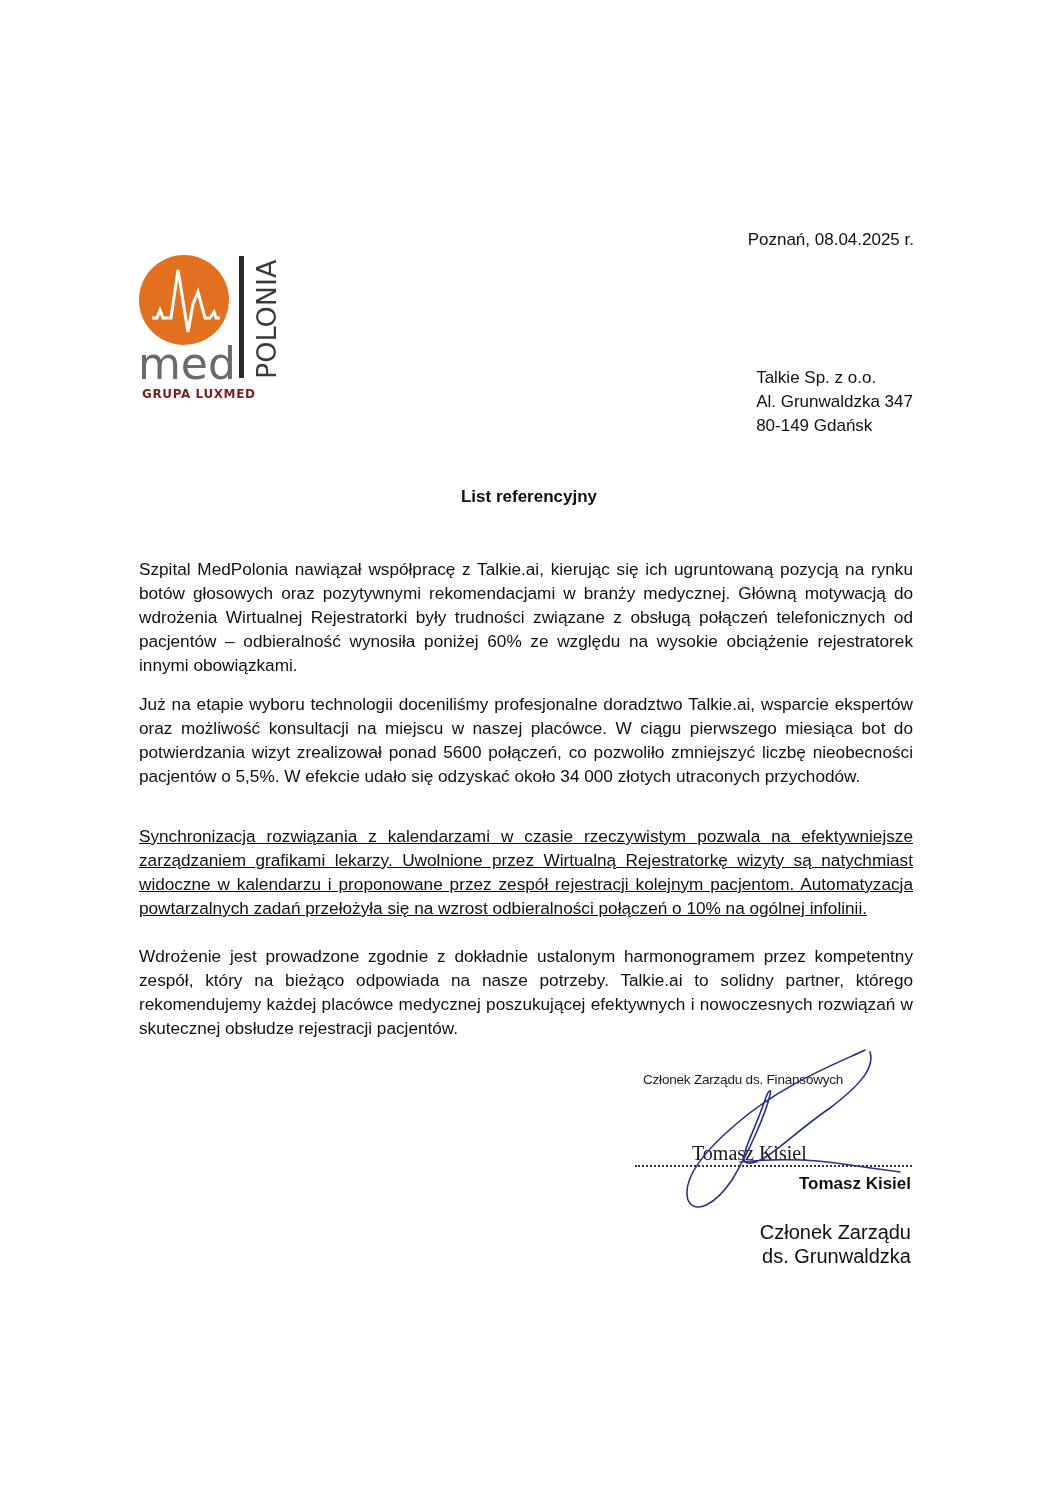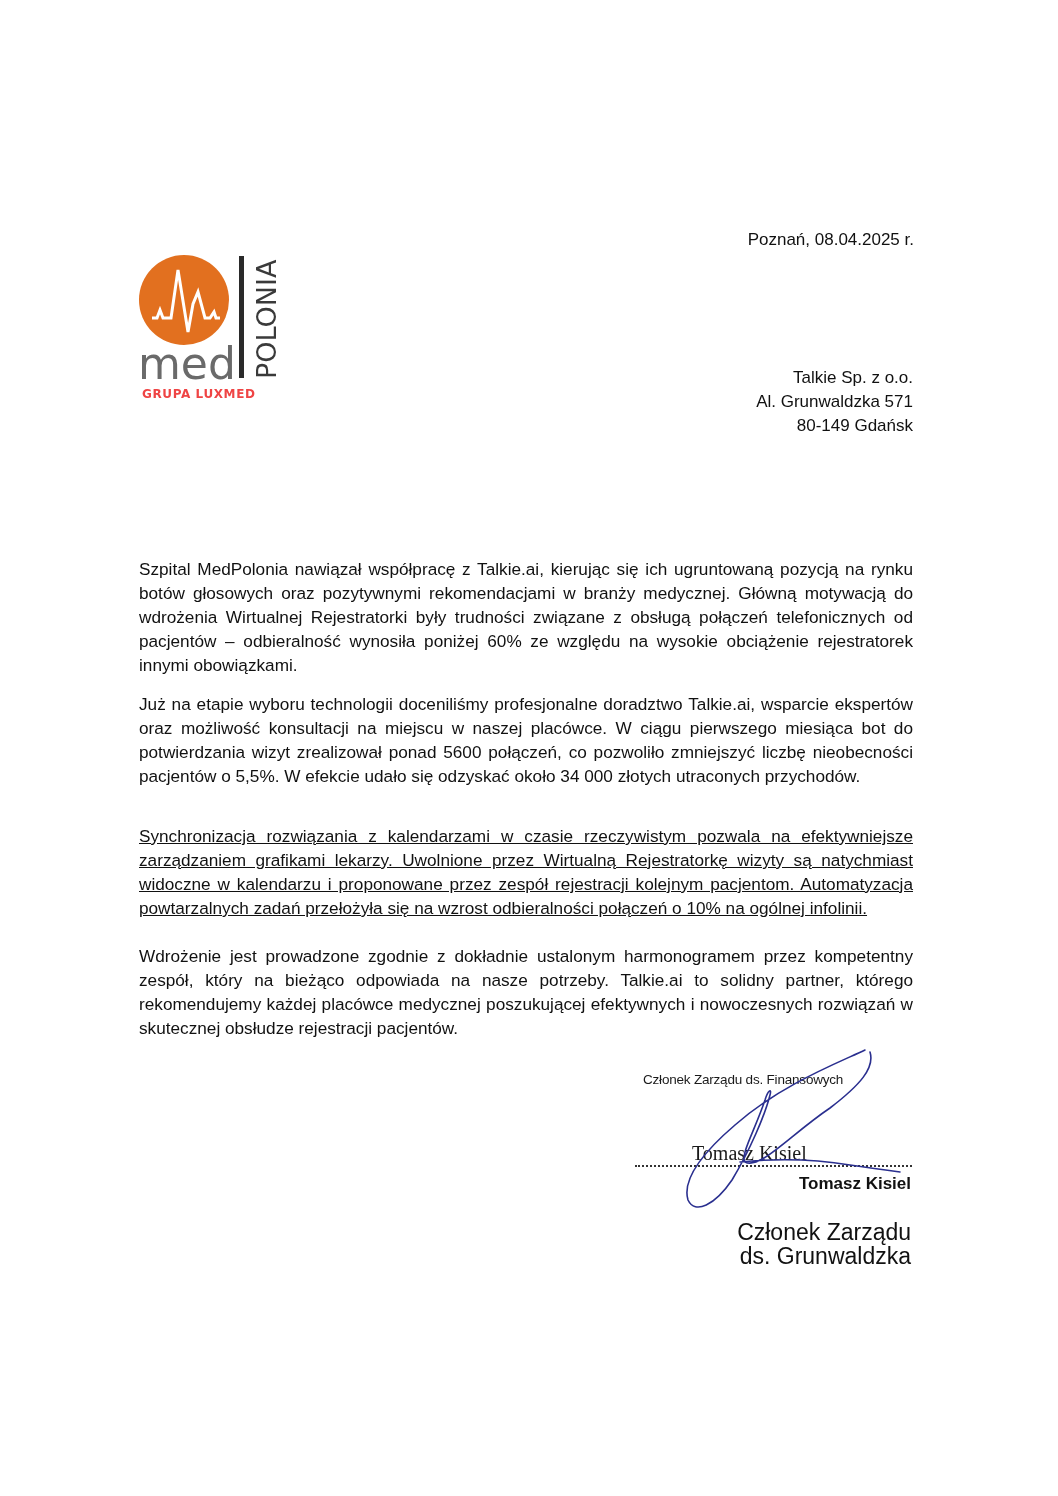--- a/index.html
+++ b/index.html
@@ -31,37 +31,36 @@
     }
     .logo svg { display: block; }
     .logo-sub {
       position: absolute;
       left: 4px;
       top: 135px;
       font-family: "DejaVu Sans", sans-serif;
       font-weight: bold;
       font-size: 12px;
       letter-spacing: 0.6px;
-      color: #ef4444;
+      color: #7f1d1d;
       white-space: nowrap;
     }
     
     .date {
       position: absolute;
       right: 144px;
       top: 230px;
       font-size: 17px;
       white-space: nowrap;
     }
     
     .recipient {
       position: absolute;
       right: 145px;
       top: 366px;
-      text-align: right;
       font-size: 17px;
       line-height: 24px;
     }
     .recipient div { white-space: nowrap; }
     
     .doc-title {
       position: absolute;
       left: 0;
       width: 1058px;
       top: 487px;
@@ -129,21 +128,21 @@
       top: 1174px;
       font-weight: bold;
       font-size: 17px;
       white-space: nowrap;
     }
     .signer-role {
       position: absolute;
       right: 147px;
       top: 1220px;
       text-align: right;
-      font-size: 23px;
+      font-size: 20px;
       line-height: 24px;
     }
     .signer-role div { white-space: nowrap; }
     .signature {
       position: absolute;
       left: 670px;
       top: 1030px;
       width: 260px;
       height: 190px;
       pointer-events: none;
@@ -162,24 +161,25 @@
       <rect x="101" y="4" width="5" height="122" fill="#2a2a2a"></rect>
       <text transform="translate(138,127) rotate(-90)" font-family="DejaVu Sans, sans-serif" font-size="27" fill="#3a3a3a">POLONIA</text>
     </svg>
     <div class="logo-sub">GRUPA LUXMED</div>
   </div>
 
   <div class="date">Poznań, 08.04.2025 r.</div>
 
   <div class="recipient">
     <div>Talkie Sp. z o.o.</div>
-    <div>Al. Grunwaldzka 571</div>
+    <div>Al. Grunwaldzka 347</div>
     <div>80-149 Gdańsk</div>
   </div>
 
+  <div class="doc-title">List referencyjny</div>
 
   <div class="body-text">
     <p class="p1">Szpital MedPolonia nawiązał współpracę z Talkie.ai, kierując się ich ugruntowaną pozycją na rynku botów głosowych oraz pozytywnymi rekomendacjami w branży medycznej. Główną motywacją do wdrożenia Wirtualnej Rejestratorki były trudności związane z obsługą połączeń telefonicznych od pacjentów – odbieralność wynosiła poniżej 60% ze względu na wysokie obciążenie rejestratorek innymi obowiązkami.</p>
     <p class="p2">Już na etapie wyboru technologii doceniliśmy profesjonalne doradztwo Talkie.ai, wsparcie ekspertów oraz możliwość konsultacji na miejscu w naszej placówce. W ciągu pierwszego miesiąca bot do potwierdzania wizyt zrealizował ponad 5600 połączeń, co pozwoliło zmniejszyć liczbę nieobecności pacjentów o 5,5%. W efekcie udało się odzyskać około 34 000 złotych utraconych przychodów.</p>
     <p class="p3">Synchronizacja rozwiązania z kalendarzami w czasie rzeczywistym pozwala na efektywniejsze zarządzaniem grafikami lekarzy. Uwolnione przez Wirtualną Rejestratorkę wizyty są natychmiast widoczne w kalendarzu i proponowane przez zespół rejestracji kolejnym pacjentom. Automatyzacja powtarzalnych zadań przełożyła się na wzrost odbieralności połączeń o 10% na ogólnej infolinii.</p>
     <p class="p4">Wdrożenie jest prowadzone zgodnie z dokładnie ustalonym harmonogramem przez kompetentny zespół, który na bieżąco odpowiada na nasze potrzeby. Talkie.ai to solidny  partner, którego rekomendujemy każdej placówce medycznej poszukującej efektywnych i nowoczesnych rozwiązań w skutecznej obsłudze rejestracji pacjentów.</p>
   </div>
 
   <div class="stamp">
     <div class="stamp-role">Członek Zarządu ds. Finansowych</div>

